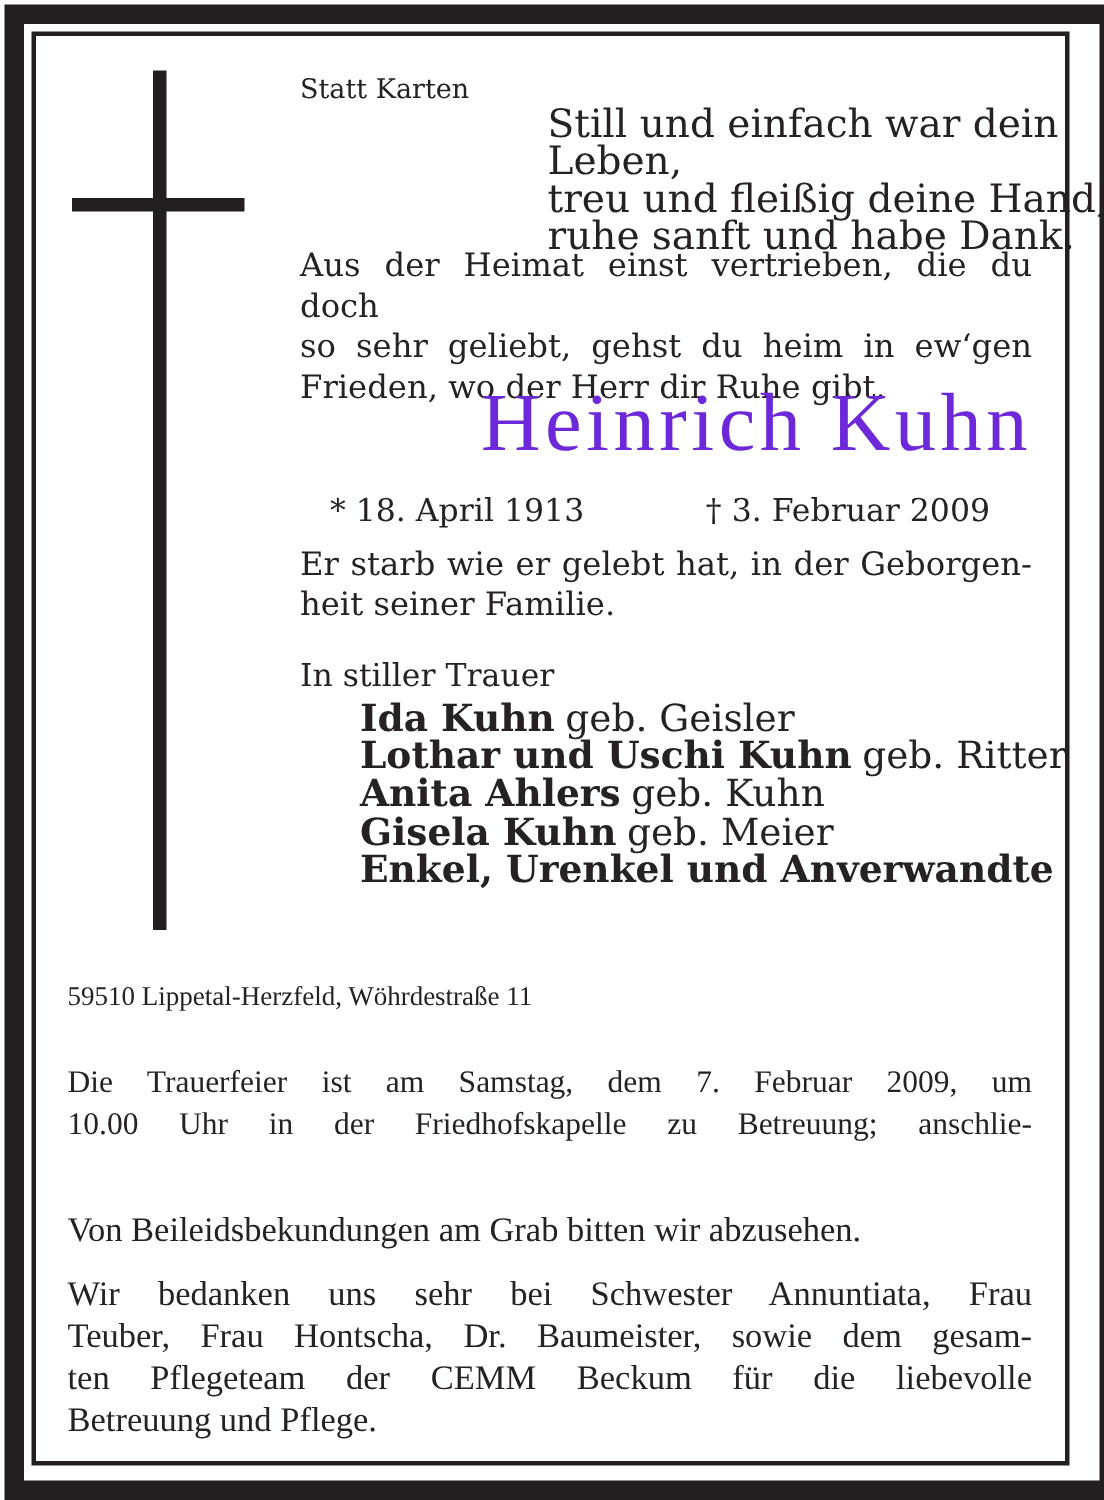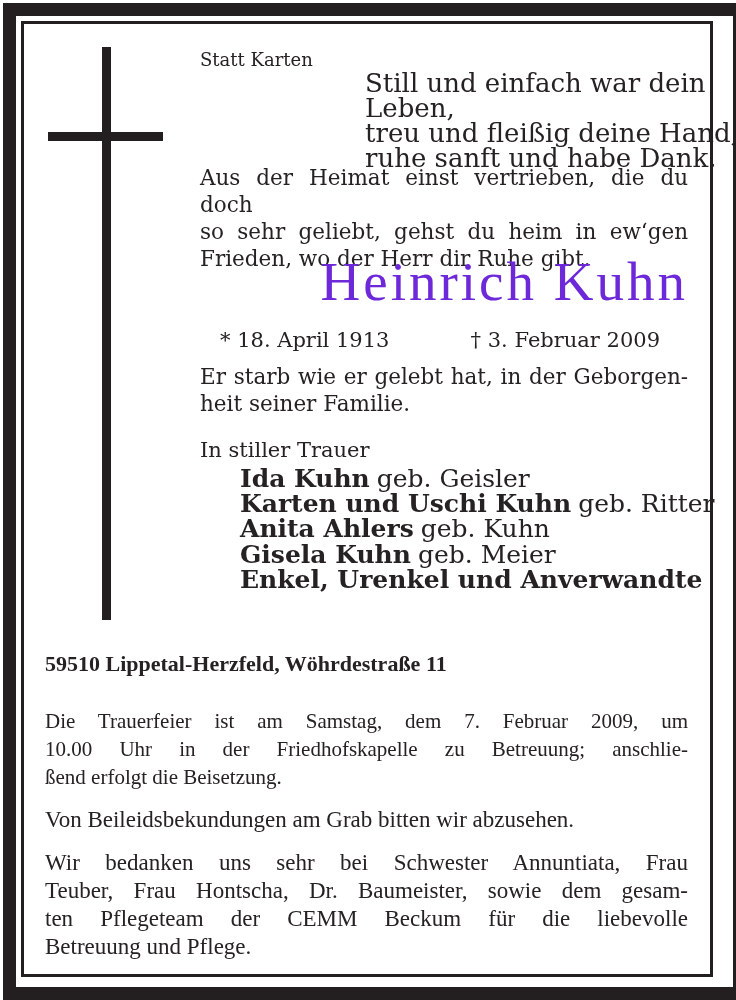--- a/index.html
+++ b/index.html
@@ -79,21 +79,21 @@
     left: 200px; top: 437px;
     font-size: 21px; line-height: 26px;
   }
   .mourners {
     left: 200px; top: 466px; width: 488px;
     font-size: 25px; line-height: 25.2px; margin-left: 40px;
   }
   .mourner-name { font-weight: bold; margin-right: 0.28em; }
   .address {
     left: 45px; top: 650px;
-    font-size: 22px; line-height: 28px; font-weight: bold;
+    font-size: 18px; line-height: 28px;
   }
   .funeral {
     left: 45px; top: 707px; width: 643px;
     font-size: 21px; line-height: 28px;
   }
   .condolence {
     left: 45px; top: 806px; width: 643px;
     font-size: 23px; line-height: 28px;
   }
   .thanks {
@@ -142,39 +142,38 @@
     <div>heit seiner Familie.</div>
   </div>
 
   <div class="abs trauer-intro serif-wide">In stiller Trauer</div>
 
   <div class="abs mourners serif-wide">
     <div>
       <span class="mourner-name">Ida Kuhn</span><span>geb. Geisler</span>
     </div>
     <div>
-      <span class="mourner-name">Karten und Uschi Kuhn</span><span>geb. Ritter</span>
+      <span class="mourner-name">Lothar und Uschi Kuhn</span><span>geb. Ritter</span>
     </div>
     <div>
       <span class="mourner-name">Anita Ahlers</span><span>geb. Kuhn</span>
     </div>
     <div>
       <span class="mourner-name">Gisela Kuhn</span><span>geb. Meier</span>
     </div>
     <div>
       <span class="mourner-name">Enkel, Urenkel und Anverwandte</span><span></span>
     </div>
   </div>
 
   <div class="abs address serif-narrow">59510 Lippetal-Herzfeld, Wöhrdestraße 11</div>
 
   <div class="abs funeral serif-narrow">
     <div class="jl">Die Trauerfeier ist am Samstag, dem 7. Februar 2009, um</div>
     <div class="jl">10.00 Uhr in der Friedhofskapelle zu Betreuung; anschlie-</div>
-    <div>ßend erfolgt die Beisetzung.</div>
   </div>
 
   <div class="abs condolence serif-narrow">Von Beileidsbekundungen am Grab bitten wir abzusehen.</div>
 
   <div class="abs thanks serif-narrow">
     <div class="jl">Wir bedanken uns sehr bei Schwester Annuntiata, Frau</div>
     <div class="jl">Teuber, Frau Hontscha, Dr. Baumeister, sowie dem gesam-</div>
     <div class="jl">ten Pflegeteam der CEMM Beckum für die liebevolle</div>
     <div>Betreuung und Pflege.</div>
   </div>

